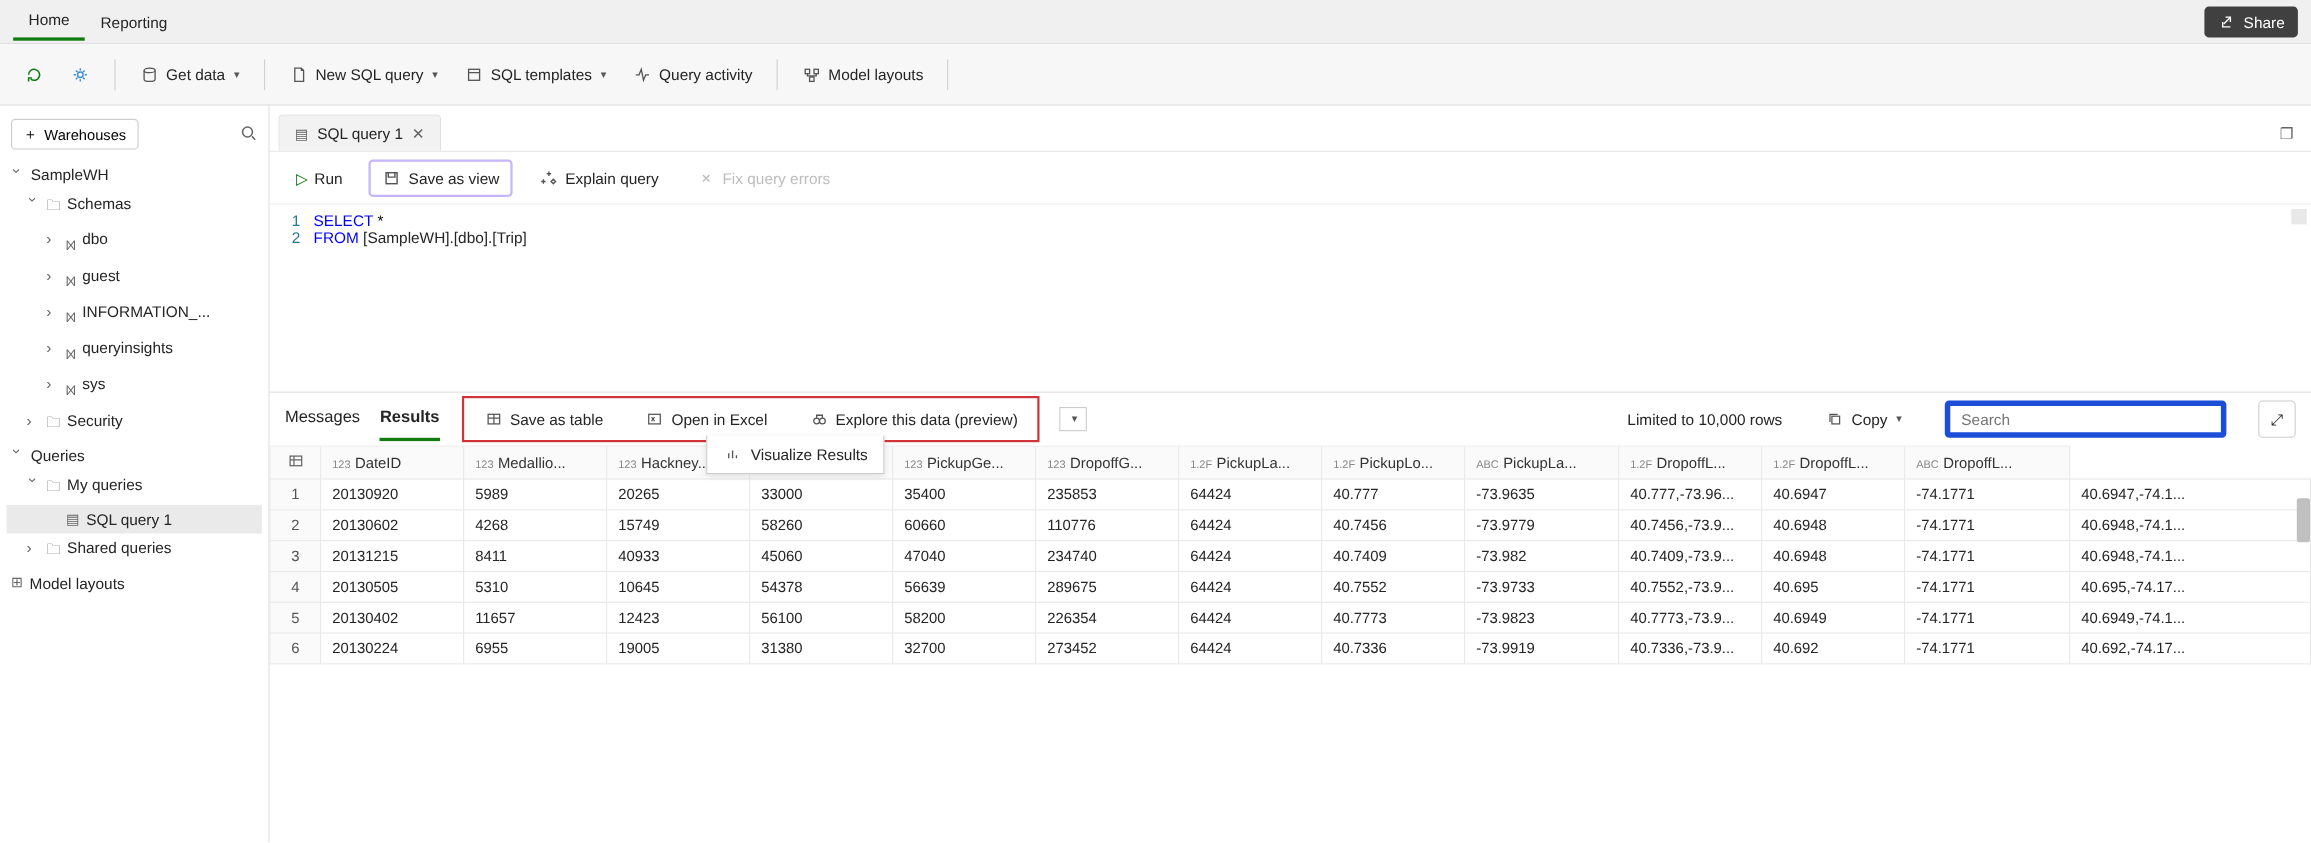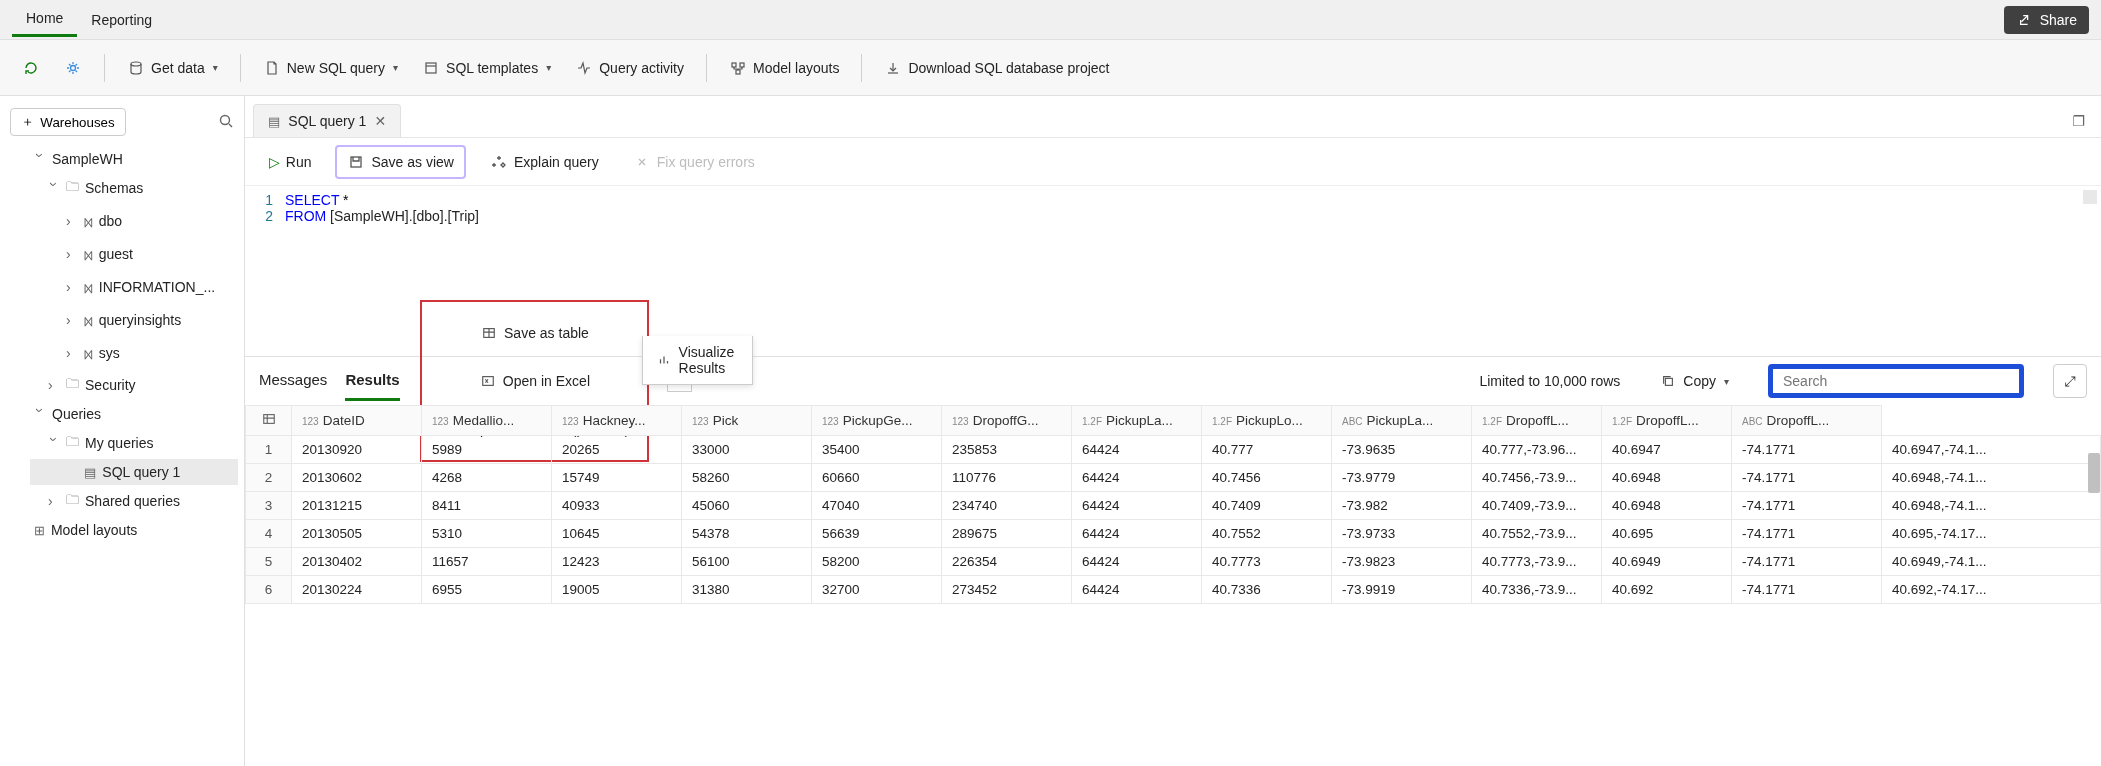--- a/index.html
+++ b/index.html
@@ -20,21 +20,21 @@
 .icon16 { width: 18px; height: 18px; display: inline-flex; align-items: center; justify-content: center; color: #555; }
 
 
 .main { display: flex; height: calc(766px - 40px - 56px); }
 .explorer { width: 245px; border-right: 1px solid #e0e0e0; padding: 8px 6px; overflow: hidden; }
 .explorer h3 { font-size: 16px; font-weight: 600; padding: 8px 6px 10px; display:flex; align-items:center; justify-content:space-between;}
 .wh-row { display: flex; align-items: center; gap: 8px; padding: 4px 4px 10px; }
 .wh-btn { border: 1px solid #ccc; border-radius: 4px; padding: 4px 10px; display: flex; align-items: center; gap: 6px; cursor: pointer; background:#fff;}
 .search-icon { color: #666; cursor: pointer; }
 .tree { font-size: 14px; }
-.tree .node { display: flex; align-items: center; gap: 6px; padding: 5px 4px; cursor: pointer; white-space: nowrap; overflow: hidden; text-overflow: ellipsis; margin-left: 24px; }
+.tree .node { display: flex; gap: 6px; padding: 5px 4px; cursor: pointer; white-space: nowrap; overflow: hidden; text-overflow: ellipsis; }
 .tree .node.sel { background: #eaeaea; }
 .tree .ind1 { padding-left: 18px; }
 .tree .ind2 { padding-left: 36px; }
 .tree .ind3 { padding-left: 54px; }
 .caret::before { content: "›"; display:inline-block; transform: rotate(90deg); color:#666; width:12px; }
 .caret.closed::before { transform: none; }
 .folder-icon, .schema-icon, .sql-icon, .model-icon { font-size: 13px; color: #666; }
 
 
 .content { flex: 1; display: flex; flex-direction: column; min-width: 0; }
@@ -57,21 +57,21 @@
 
 .minimap { position:absolute; right:4px; top:4px; width:14px; height:14px; background:#e8e8e8;}
 
 
 .respanel { flex: 1; display: flex; flex-direction: column; border-top: 1px solid #e0e0e0; min-height:0;}
 .restoolbar { height: 48px; display: flex; align-items: center; padding: 0 14px; gap: 20px; }
 .rtabs { display: flex; gap: 18px; }
 .rtab { padding: 10px 0; cursor: pointer; font-size:15px;}
 .rtab.active { border-bottom: 3px solid #107C10; font-weight:600;}
 .rtools { display: flex; align-items: center; gap: 18px; position:relative;}
-.rtools .redbox2 { border: 2px solid #d13438; padding: 16px 8px; display:flex; align-items:center; gap:18px;flex-direction:column;}
+.rtools .redbox2 { border: 2px solid #d13438; padding: 4px 8px; display:flex; align-items:flex-start; gap:18px;}
 .ddrop { border:1px solid #ccc; padding:4px 8px; cursor:pointer; display:flex; align-items:center;}
 .vis-pop { position:absolute; background:#fff; border:1px solid #ccc; border-top:none; padding:8px 14px; box-shadow:0 2px 6px rgba(0,0,0,.12); left:222px; top:36px; display:flex; align-items:center; gap:8px; z-index:5;}
 .restoolbar .right { margin-left: auto; display: flex; align-items: center; gap: 29px; }
 .search-box { border: 5px solid #1d4ed8; border-radius: 4px; padding: 4px 10px; width: 256px; font-size:14px; color:#666;}
 .sq-btn { border:1px solid #ccc; border-radius:4px; width:34px; height:34px; display:flex; align-items:center; justify-content:center; cursor:pointer;}
 
 .grid-wrap { flex:1; overflow:auto; position:relative;}
 table.grid { border-collapse: collapse; width: 100%; font-size: 13.5px; table-layout:fixed;}
 table.grid th, table.grid td { border: 1px solid #e8e8e8; padding: 6px 10px; text-align: left; white-space: nowrap; overflow:hidden; text-overflow:ellipsis; }
 table.grid th { background: #fafafa; font-weight: 400; color:#333; }
@@ -162,30 +162,20 @@
           <rect x="2" y="3" width="4" height="4"></rect>
           <rect x="10" y="3" width="4" height="4"></rect>
           <rect x="6" y="10" width="4" height="4"></rect>
           <path d="M4 7v2h8V7"></path>
           <path d="M8 9v1"></path>
         </svg>
       </span>
     <span>Model layouts</span>
   </div>
   <div class="sep"></div>
-  <div class="rbtn">
-    <span class="icon16">
-        <svg viewBox="0 0 16 16" width="16" height="16" fill="none" stroke="#555" stroke-width="1.2">
-          <path d="M8 3v7"></path>
-          <path d="M5 8l3 3 3-3"></path>
-          <path d="M3 13h10"></path>
-        </svg>
-      </span>
-    <span>Download SQL database project</span>
-  </div>
 </div>
 
 <div class="main">
 
   <div class="explorer">
     <div class="wh-row">
       <button class="wh-btn">
         <span>＋</span>
         <span>Warehouses</span>
       </button>

